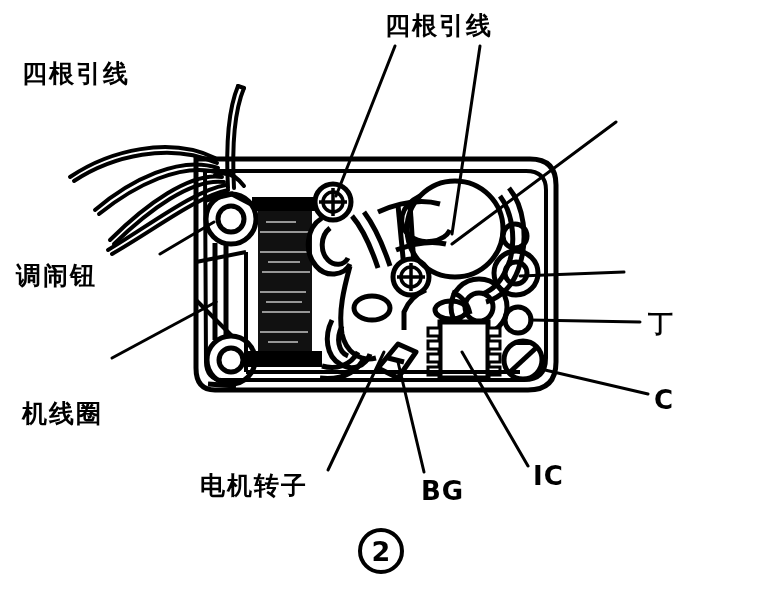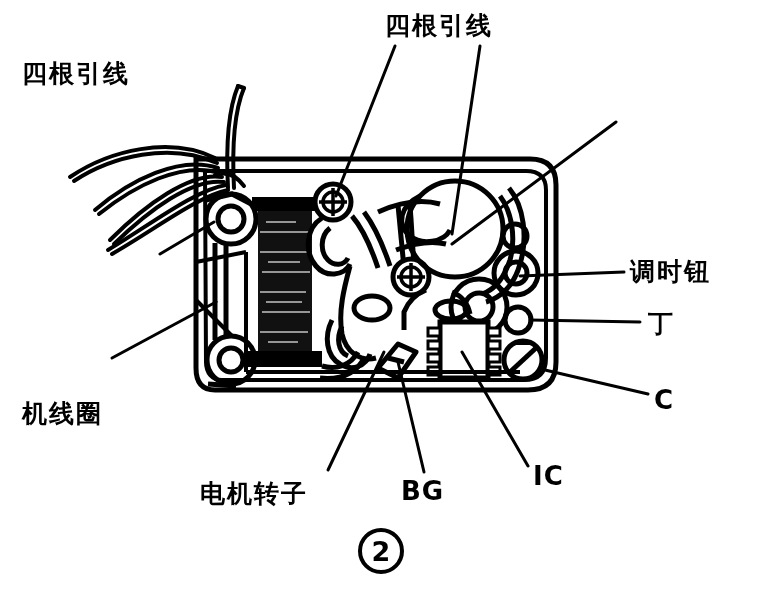--- a/index.html
+++ b/index.html
@@ -211,23 +211,23 @@
       <path d="M424 472 L 398 362"></path>
       <path d="M328 470 L 384 352"></path>
       <path d="M160 254 L 214 222"></path>
       <path d="M112 358 L 216 302"></path>
     </g>
 
   </svg>
 
   <div class="lbl cjk" style="left:22px; top:60px;">四根引线</div>
   <div class="lbl cjk" style="left:385px; top:12px;">四根引线</div>
-  <div class="lbl cjk" style="left:630px; top:258px;">调时钮</div>
+  <div class="lbl cjk" style="left:16px; top:262px;">调闹钮</div>
   <div class="lbl cjk" style="left:22px; top:400px;text-align:center;">机线圈</div>
-  <div class="lbl cjk" style="left:200px; top:472px;margin-top:8px;">电机转子</div>
+  <div class="lbl cjk" style="left:200px; top:472px;">电机转子</div>
   <div class="lbl cjk" style="left:648px; top:310px;">丁</div>
   <div class="lbl lat" style="left:654px; top:386px;">C</div>
   <div class="lbl lat" style="left:533px; top:462px;">IC</div>
-  <div class="lbl lat" style="left:401px; top:477px;text-align:center;">BG</div>
+  <div class="lbl lat" style="left:421px; top:477px;text-align:center;">BG</div>
 
   <div class="fignum" style="left:358px; top:528px;">2</div>
 
 </div>
 
 </body></html>

